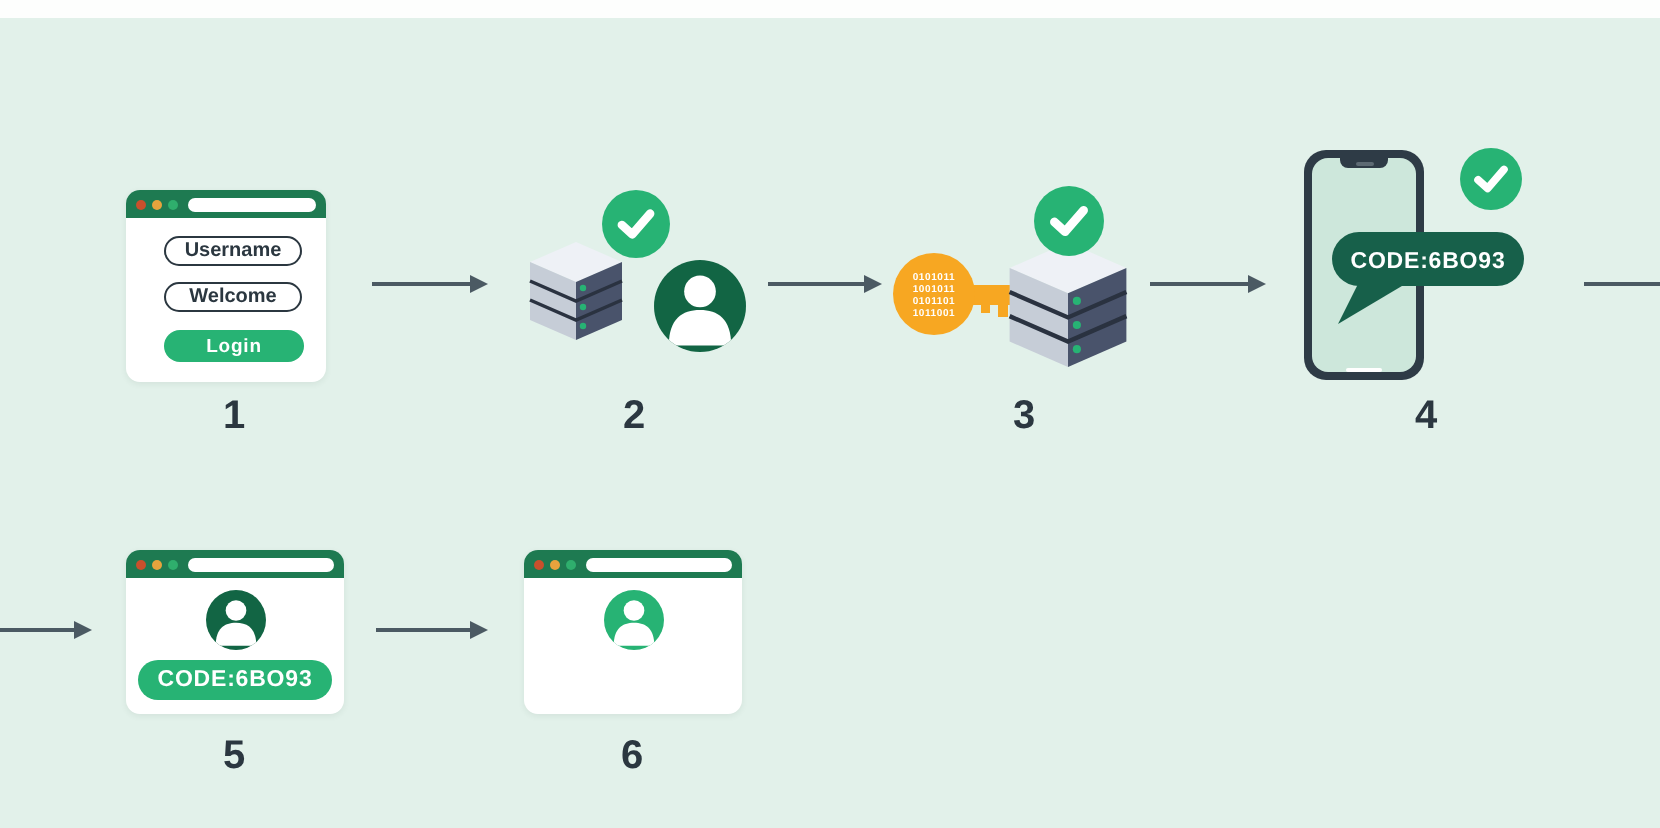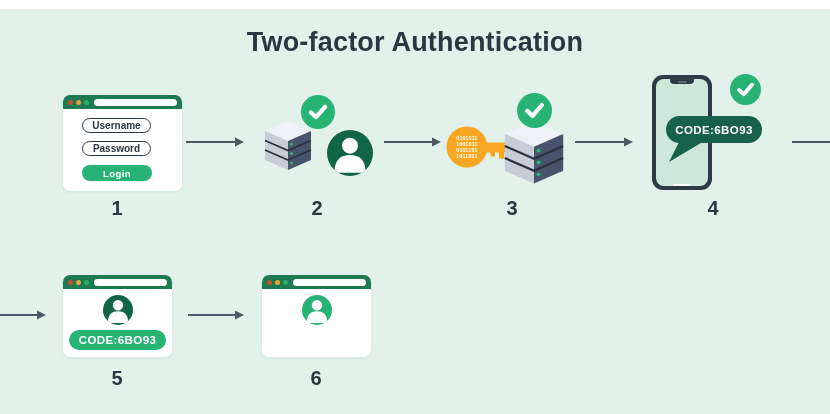--- a/index.html
+++ b/index.html
@@ -8,21 +8,21 @@
     background:var(--background,#e2f1ea);
     font-family:"Liberation Sans",sans-serif;
   }
   .top-strip{position:absolute;left:0;top:0;width:100%;height:9px;background:var(--top-strip,#fdfefd);}
   .title{
     position:absolute;left:0;top:27px;width:100%;margin:0;text-align:center;
     font-size:27px;font-weight:700;letter-spacing:.2px;color:var(--ink,#2b3740);
   }
   
   .browser{position:absolute;background:#fff;border-radius:7px;box-shadow:0 1px 3px rgba(40,60,55,.08);}
-  .win1{left:63px;top:95px;width:119px;height:96px;}
+  .win1{left:63px;top:95px;width:100px;height:96px;}
   .win5{left:63px;top:275px;width:109px;height:82px;}
   .win6{left:262px;top:275px;width:109px;height:82px;}
   .bar{height:14px;background:var(--titlebar-green,#1e7a51);border-radius:7px 7px 0 0;
        display:flex;align-items:center;padding:0 5px;box-sizing:border-box;}
   .dot{width:5px;height:5px;border-radius:50%;margin-right:3px;flex:0 0 auto;}
   .d1{background:var(--dot-orange,#c9502c);}
   .d2{background:var(--dot-amber,#e8a33d);}
   .d3{background:var(--dot-green,#2fae6d);}
   .urlbar{flex:1;height:7px;background:#fff;border-radius:4px;margin-left:2px;}
   .field{
@@ -78,31 +78,30 @@
          display:flex;align-items:center;justify-content:center;}
   .speaker{display:block;width:9px;height:2px;background:#5d6a73;border-radius:1px;}
   .homebar{position:absolute;left:50%;bottom:4px;transform:translateX(-50%);
            width:18px;height:2.5px;background:#fff;border-radius:2px;}
 </style>
 </head>
 <body>
 
 <div class="stage">
   <div class="top-strip"></div>
-  <h1 class="title">Two-factor Authentication</h1>
 
   <div class="browser win1">
     <div class="bar">
       <span class="dot d1"></span>
       <span class="dot d2"></span>
       <span class="dot d3"></span>
       <span class="urlbar"></span>
     </div>
     <div class="field f-user">Username</div>
-    <div class="field f-pass">Password</div>
+    <div class="field f-pass">Welcome</div>
     <div class="login">Login</div>
   </div>
   <div class="num" style="left:97px">1</div>
 
   <svg class="pos" style="left:186px;top:135px" width="58" height="14">
     <line class="arrow-line" x1="0" y1="7" x2="50" y2="7"></line>
     <path class="arrow-head" d="M49,2.5 L58,7 L49,11.5 Z"></path>
   </svg>
 
   <svg class="pos" style="left:263px;top:119px" width="50" height="54" viewBox="0 0 100 104">

